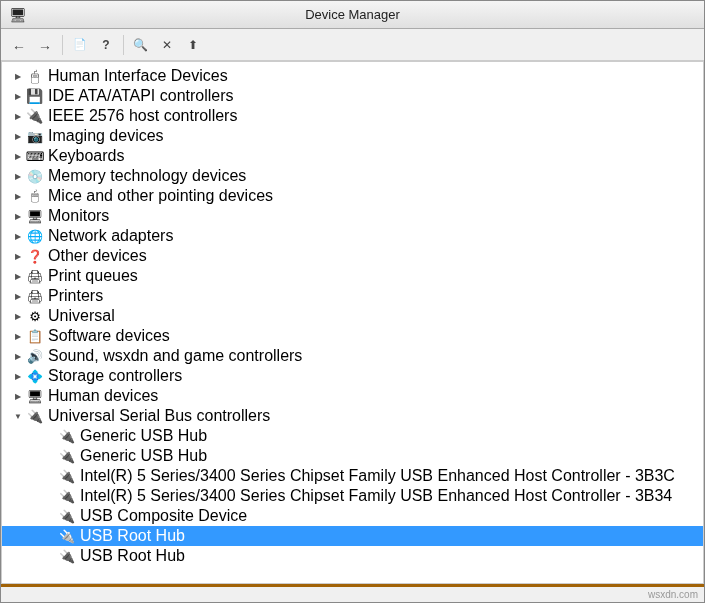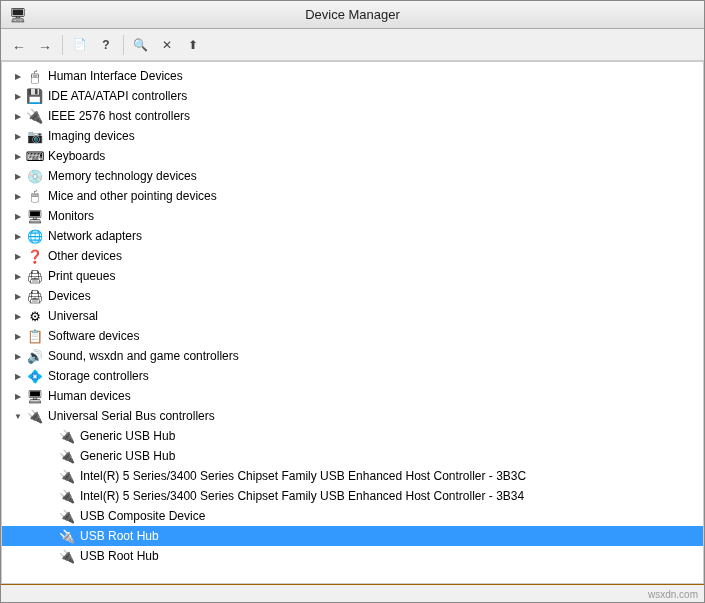--- a/index.html
+++ b/index.html
@@ -125,21 +125,21 @@
       width: 18px;
       height: 18px;
       margin-right: 4px;
       display: flex;
       align-items: center;
       justify-content: center;
       font-size: 14px;
       flex-shrink: 0;
     }
     .item-label {
-      font-size: 12px;
+      font-size: 16px;
     }
     .child-item {
       padding-left: 40px;
     }
   </style>
 </head>
 <body>
 
 <div class="window">
 
@@ -226,21 +226,21 @@
 
       <div class="tree-item" style="padding-left:8px;">
         <span class="expand-arrow collapsed"></span>
         <span class="item-icon" style="font-size:13px;">🖨</span>
         <span class="item-label">Print queues</span>
       </div>
 
       <div class="tree-item" style="padding-left:8px;">
         <span class="expand-arrow collapsed"></span>
         <span class="item-icon" style="font-size:13px;">🖨</span>
-        <span class="item-label">Devices</span>
+        <span class="item-label">Printers</span>
       </div>
 
       <div class="tree-item" style="padding-left:8px;">
         <span class="expand-arrow collapsed"></span>
         <span class="item-icon" style="font-size:13px;">⚙</span>
         <span class="item-label">Universal</span>
       </div>
 
       <div class="tree-item" style="padding-left:8px;">
         <span class="expand-arrow collapsed"></span>
@@ -310,16 +310,16 @@
 
       <div class="tree-item child-item">
         <span class="expand-arrow empty"></span>
         <span class="item-icon" style="font-size:13px;">🔌</span>
         <span class="item-label">USB Root Hub</span>
       </div>
 
     </div>
   </div>
 
-  <div style="position:relative; height:18px; background:#f0f0f0; border-top:1px solid #a16207;">
+  <div style="position:relative; height:18px; background:#f0f0f0; border-top:3px solid #a16207;">
     <span style="position:absolute; right:6px; bottom:2px; font-size:10px; color:#999;">wsxdn.com</span>
   </div>
 </div>
 
 </body></html>

